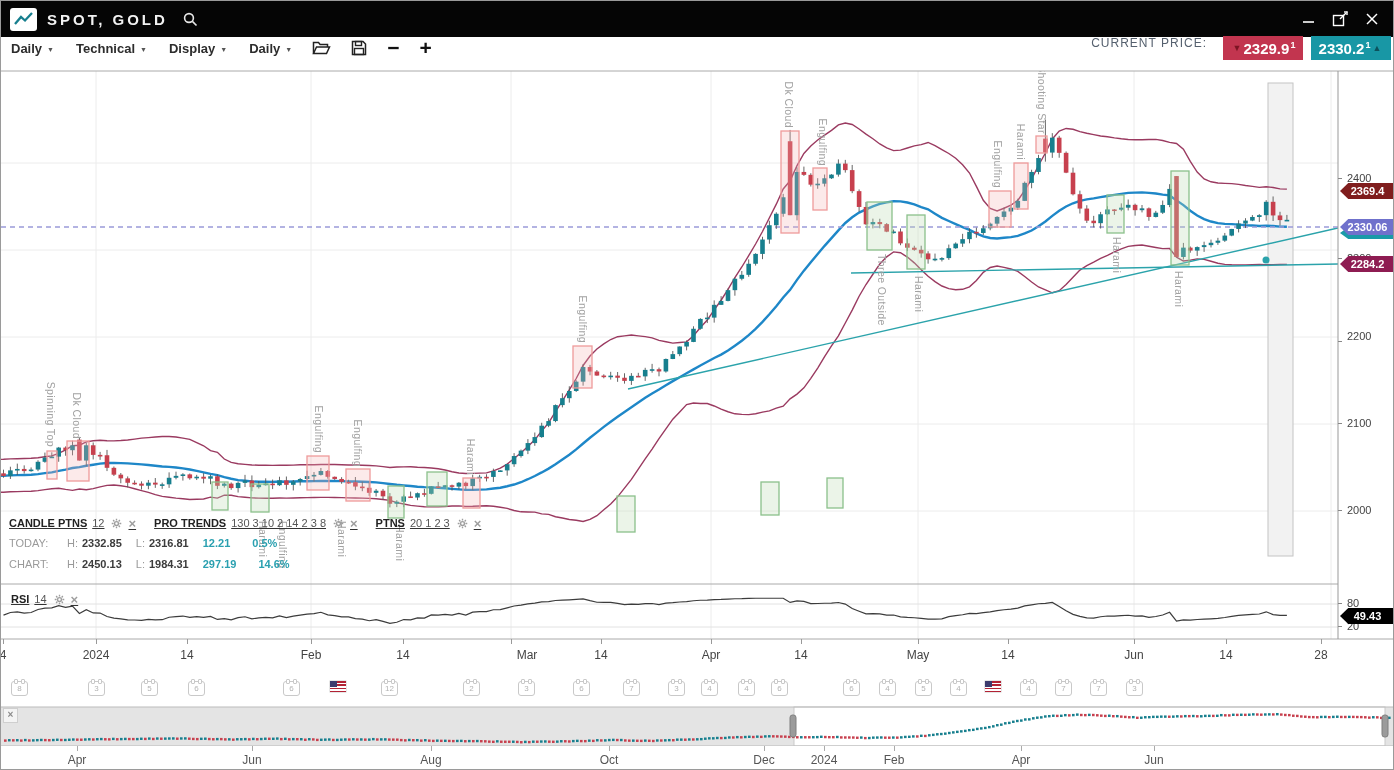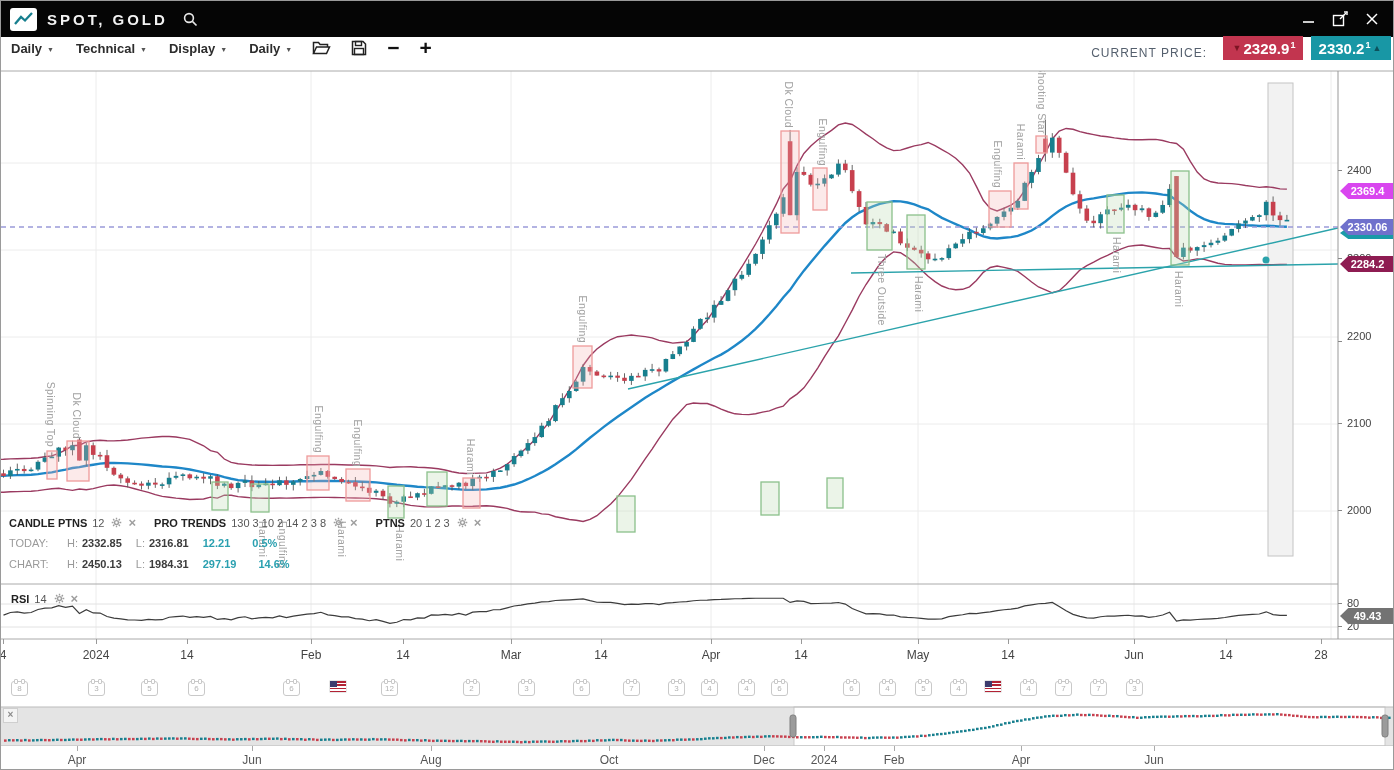--- a/index.html
+++ b/index.html
@@ -15,28 +15,28 @@
   #win-controls{margin-left:auto;display:flex;align-items:center;gap:14px;margin-right:12px;}
   .winbtn{display:flex;align-items:center;justify-content:center;width:18px;height:18px;cursor:default;}
   
   #toolbar{position:absolute;left:0;top:36px;width:100%;height:22px;background:#fff;
            display:flex;align-items:center;font-size:13px;color:#2d2d2d;}
   .menu{display:flex;align-items:center;gap:5px;font-weight:700;margin-left:22px;cursor:pointer;}
   .menu:first-child{margin-left:10px;}
   .caret{font-size:7px;color:#555;position:relative;top:1px;}
   .tbico{margin-left:20px;display:flex;align-items:center;cursor:pointer;}
   .tbtxt{font-size:21px;font-weight:700;color:#111;line-height:20px;}
-  #cp-wrap{margin-left:auto;display:flex;align-items:flex-end;margin-right:2px;}
+  #cp-wrap{margin-left:auto;display:flex;align-items:flex-start;margin-right:2px;}
   #cp-label{font-size:12px;letter-spacing:1px;color:#55606e;margin-right:8px;}
   .pricebox{width:80px;height:24px;display:flex;align-items:center;justify-content:center;
             color:#fff;font-size:15px;font-weight:700;margin-left:8px;}
   .pricebox small{font-size:9px;position:relative;top:-3px;margin-left:1px;}
   .pb-arrow{font-size:9px;margin:0 2px;}
   
-  .legend-row{position:absolute;display:flex;align-items:flex-start;font-size:11px;color:#333;z-index:5;}
+  .legend-row{position:absolute;display:flex;align-items:flex-end;font-size:11px;color:#333;z-index:5;text-decoration:underline;}
   .lg-name{font-weight:700;color:#222;}
   .lg-params{color:#555;margin-left:5px;}
   .lg-gear{margin-left:7px;display:flex;align-items:center;cursor:pointer;}
   .lg-x{margin-left:6px;color:#9e9e9e;font-weight:700;font-size:13px;line-height:11px;cursor:pointer;}
   .lg-gap{width:18px;}
   .stat-row{position:absolute;font-size:11px;color:#9a9a9a;display:flex;z-index:5;}
   .stat-row .lab{width:58px;color:#9a9a9a;}
   .stat-row .hl{color:#9a9a9a;margin-right:4px;}
   .stat-row .val{color:#3c3c3c;font-weight:700;margin-right:14px;}
   .stat-row .teal{color:#2aa0b0;font-weight:700;margin-right:22px;}
@@ -1061,21 +1061,21 @@
           <g stroke="#9e9e9e" stroke-width="1.5" fill="none">
       <circle cx="6" cy="6" r="2.1"></circle>
             <path d="M6 .8v2M6 9.2v2M.8 6h2M9.2 6h2M2.3 2.3l1.4 1.4M8.3 8.3l1.4 1.4M9.7 2.3L8.3 3.7M3.7 8.3L2.3 9.7"></path>
           </g>
         </svg>
     </span>
     <span class="lg-x">×</span>
   </div>
 
   <div id="price-axis">
-      <div class="ytick" style="top: 93px;">
+      <div class="ytick" style="top: 101px;">
         <span class="dash"></span>
         <span>2400</span>
       </div>
       <div class="ytick" style="top: 181px;">
         <span class="dash"></span>
         <span>2300</span>
       </div>
       <div class="ytick" style="top: 259px; align-items: flex-end;">
         <span class="dash"></span>
         <span>2200</span>
@@ -1090,39 +1090,39 @@
       </div>
       <div class="ytick" style="top: 526px;">
         <span class="dash"></span>
         <span>80</span>
       </div>
       <div class="ytick" style="top: 549px;">
         <span class="dash"></span>
         <span>20</span>
       </div>
       <div class="tag" style="top: 156px; background: rgb(26, 154, 168); height: 12px;"></div>
-      <div class="tag" style="top: 112px; background: #d946ef;">2369.4</div>
+      <div class="tag" style="top: 112px; background: #7f1d1d;">2369.4</div>
       <div class="tag" style="top: 148px; background: rgb(111, 113, 204);">2330.06</div>
       <div class="tag" style="top: 185px; background: rgb(142, 28, 82);">2284.2</div>
-      <div class="tag" style="top: 537px; background: #737373;">49.43</div>
+      <div class="tag" style="top: 537px; background: #000000;">49.43</div>
     </div>
 
   <div id="xaxis">
       <div class="xtick" style="left: 2px;"></div>
       <div class="xlab" style="left: 2px;">4</div>
       <div class="xtick" style="left: 95px;"></div>
       <div class="xlab" style="left: 95px;">2024</div>
       <div class="xtick" style="left: 186px;"></div>
       <div class="xlab" style="left: 186px;">14</div>
       <div class="xtick" style="left: 310px;"></div>
       <div class="xlab" style="left: 310px;">Feb</div>
       <div class="xtick" style="left: 402px;"></div>
       <div class="xlab" style="left: 402px;">14</div>
       <div class="xtick" style="left: 510px;"></div>
-      <div class="xlab" style="left: 510px; text-align: right;">Mar</div>
+      <div class="xlab" style="left: 526px; text-align: right;">Mar</div>
       <div class="xtick" style="left: 600px;"></div>
       <div class="xlab" style="left: 600px;">14</div>
       <div class="xtick" style="left: 710px;"></div>
       <div class="xlab" style="left: 710px;">Apr</div>
       <div class="xtick" style="left: 800px;"></div>
       <div class="xlab" style="left: 800px;">14</div>
       <div class="xtick" style="left: 917px;"></div>
       <div class="xlab" style="left: 917px;">May</div>
       <div class="xtick" style="left: 1007px;"></div>
       <div class="xlab" style="left: 1007px;">14</div>

